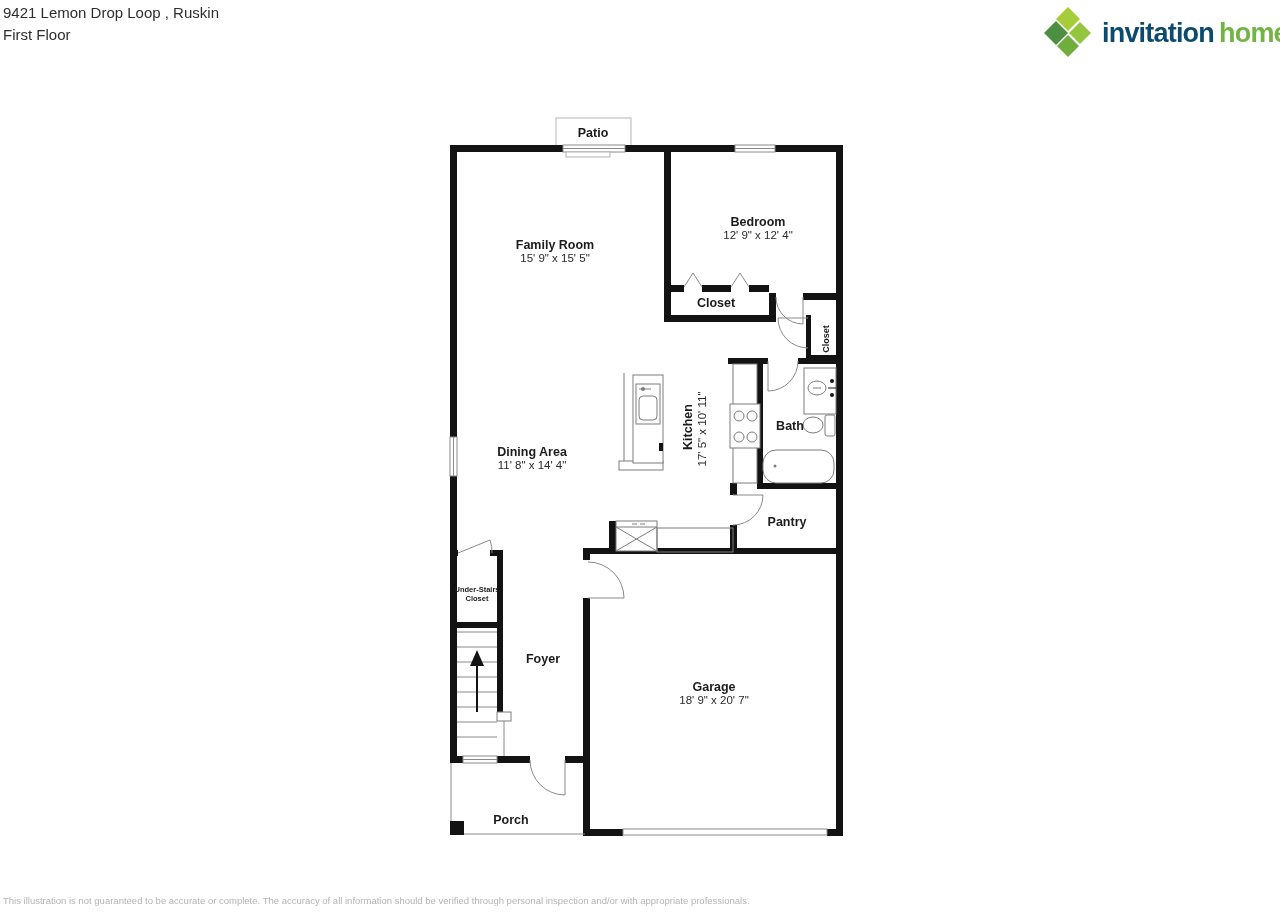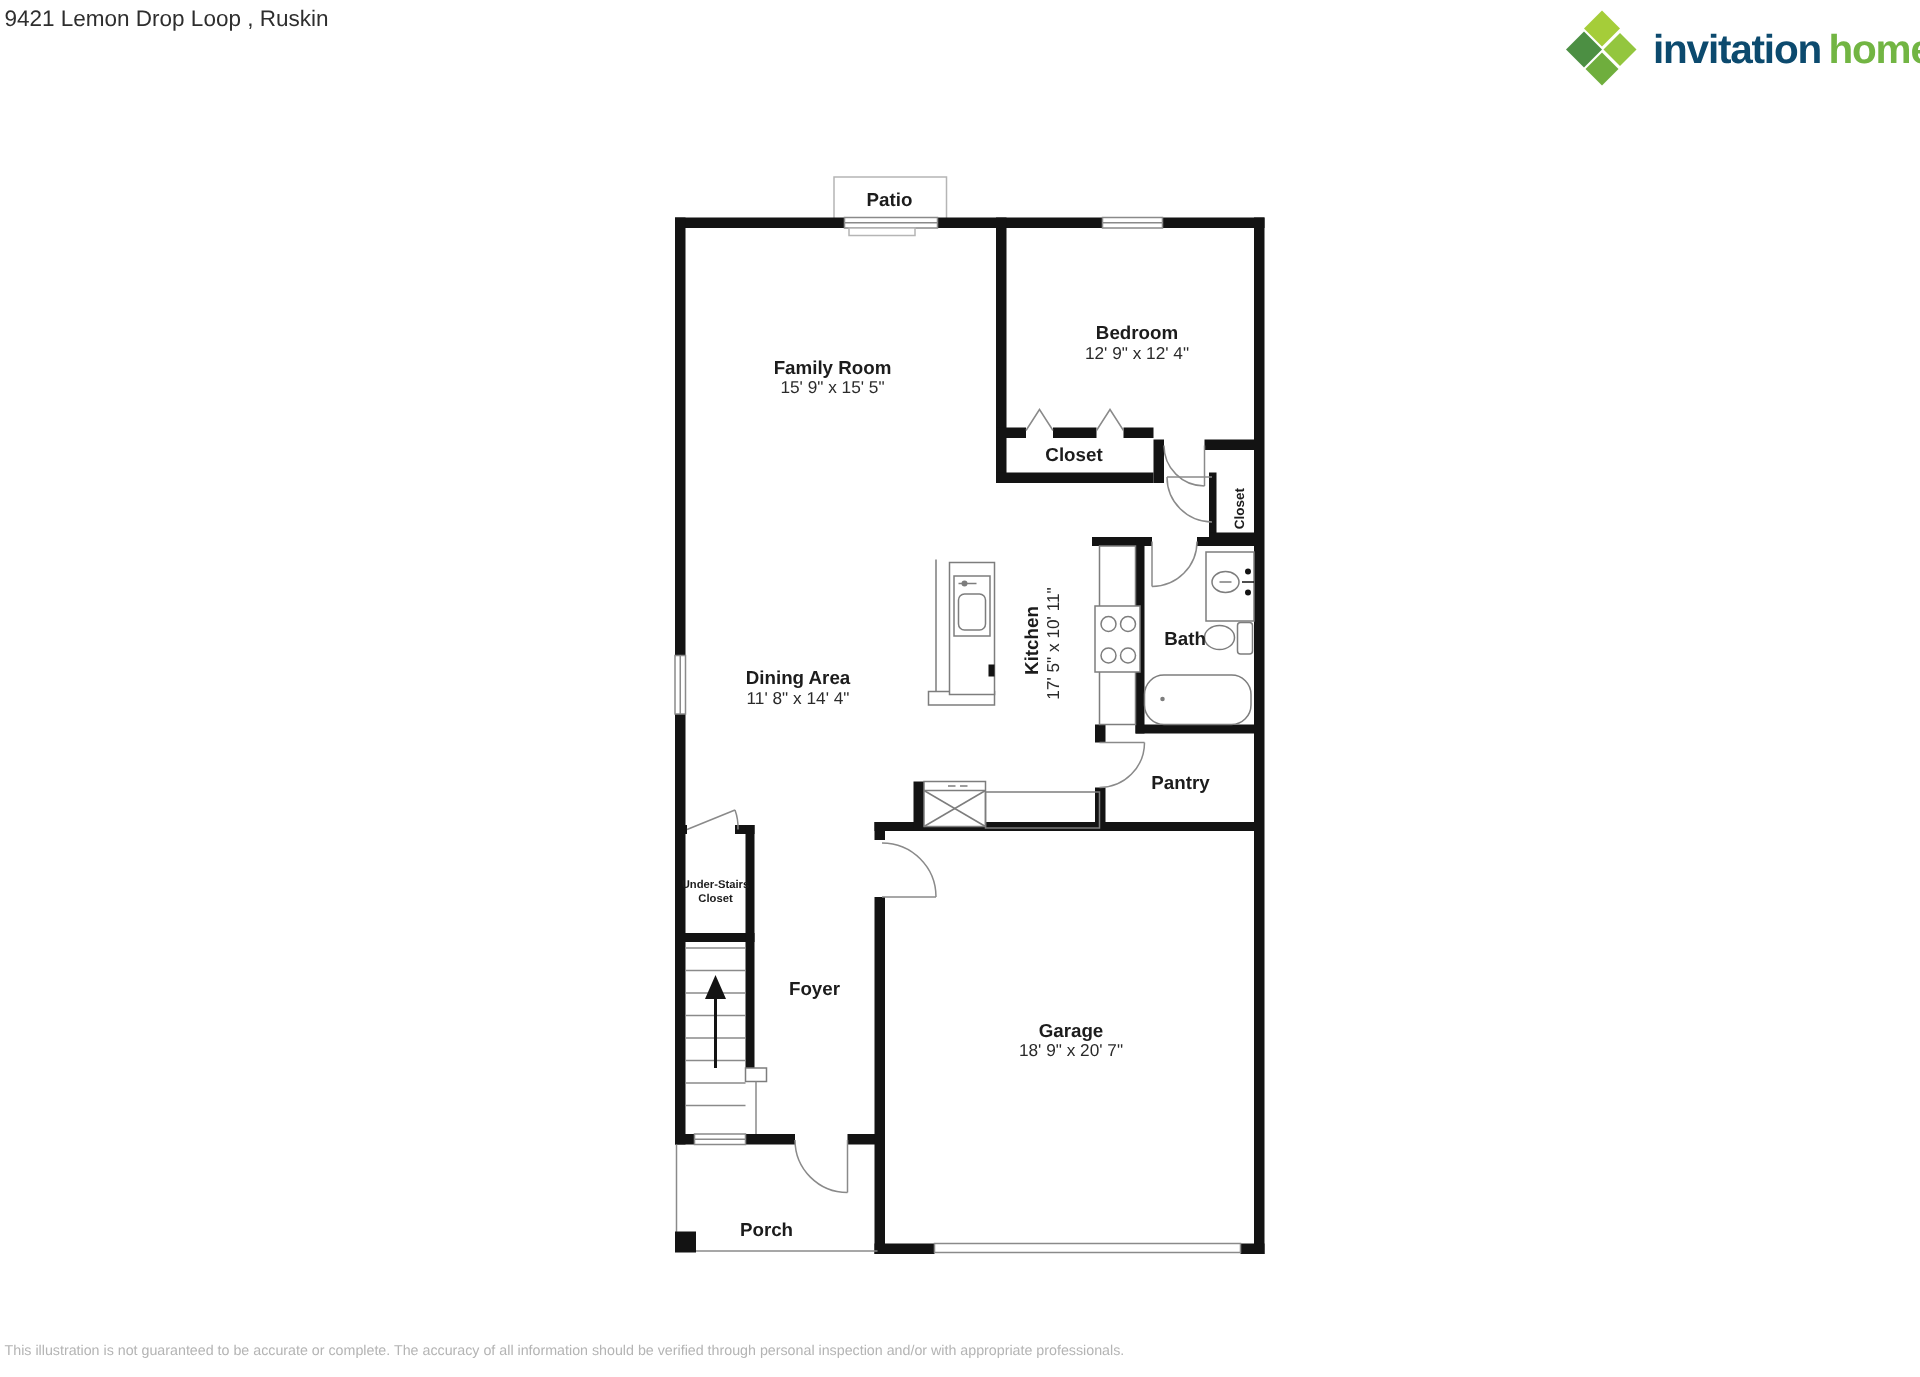--- a/index.html
+++ b/index.html
@@ -26,20 +26,21 @@
   .fixl{stroke:#7d7d7d;fill:none;stroke-width:1;}
   .soft{stroke:#b5b5b5;fill:#fff;stroke-width:1;}
 </style>
 </head>
 <body>
 
 <div class="page">
 
   <div class="addr">
     <div>9421 Lemon Drop Loop , Ruskin</div>
+    <div>First Floor</div>
   </div>
 
   <div class="logo">
     <svg class="logo-mark" viewBox="0 0 48 54">
       <polygon points="24,1 36,13 24,25 12,13" fill="#a5cd39"></polygon>
       <polygon points="36,16 47,27 36,38 25,27" fill="#93c63e"></polygon>
       <polygon points="24,29 35,40 24,51 13,40" fill="#6fae3d"></polygon>
       <polygon points="12,15 24,27 12,39 0,27" fill="#4c8f43"></polygon>
     </svg>
     <div class="logo-text"><span class="logo-word1">invitation</span><span class="logo-word2">homes</span></div>

